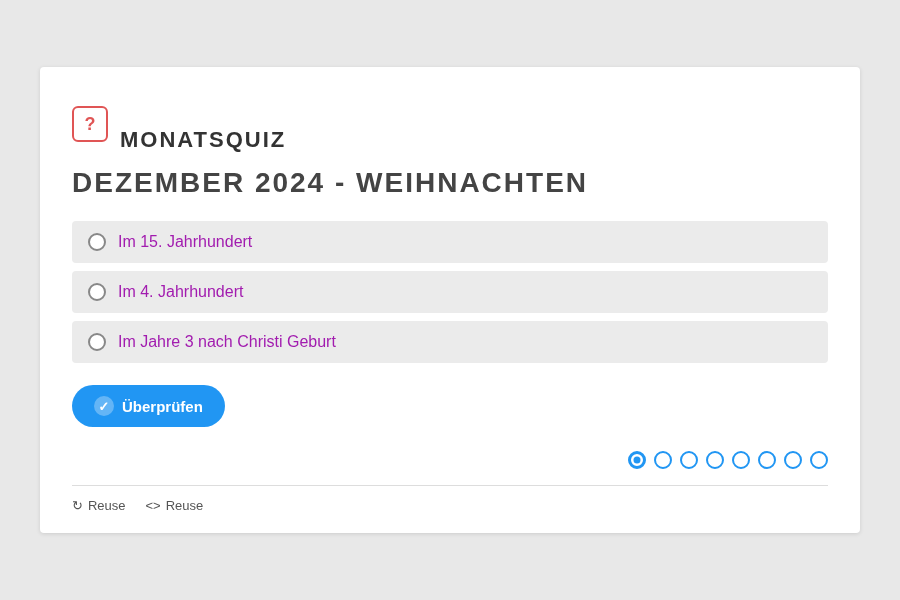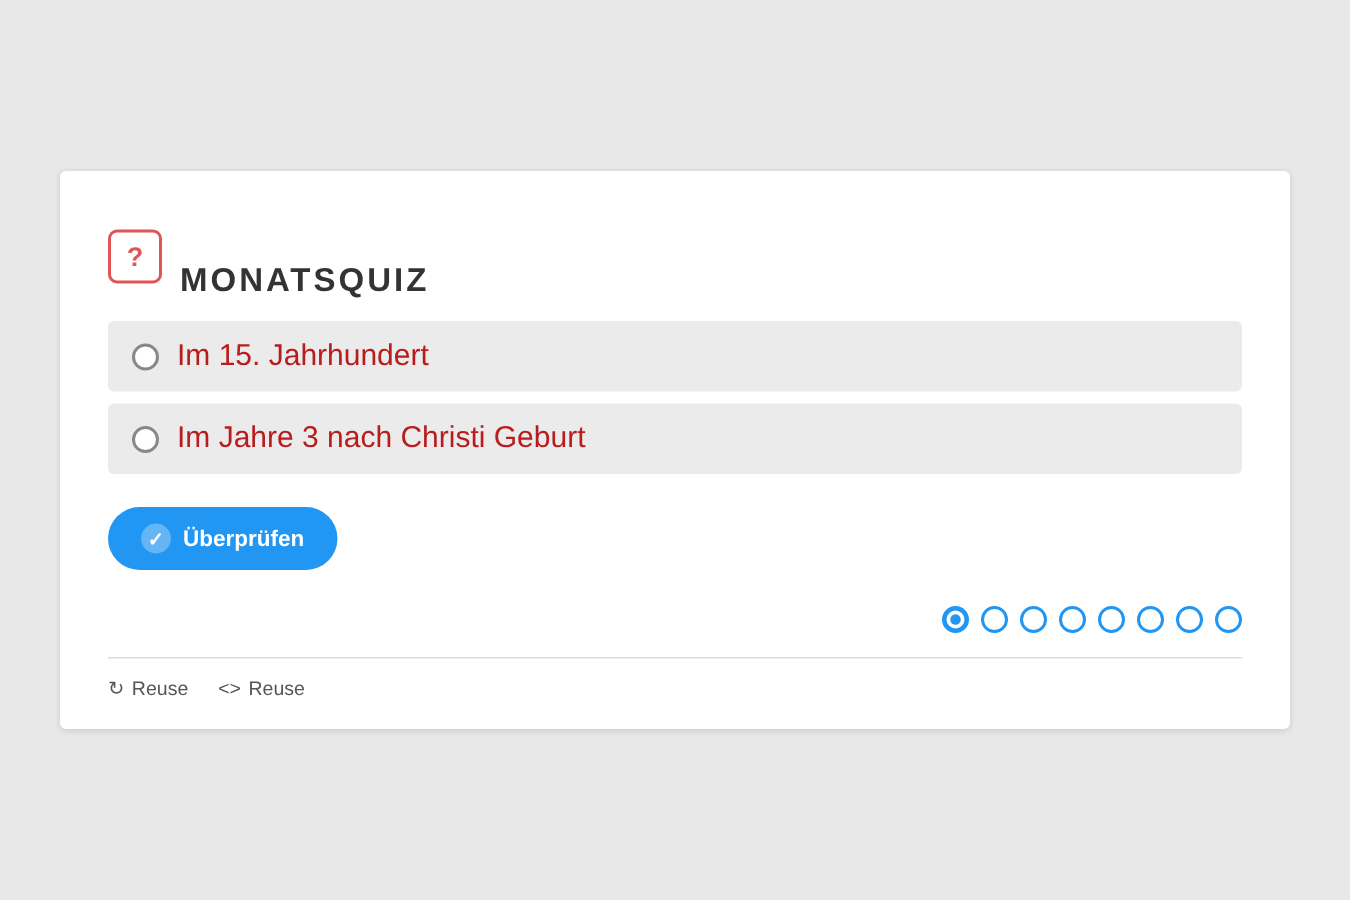--- a/index.html
+++ b/index.html
@@ -67,25 +67,24 @@
       display: flex;
       flex-direction: column;
       gap: 8px;
       margin-bottom: 22px;
     }
     .option-item {
       background: #ebebeb;
       border-radius: 4px;
       padding: 12px 16px;
       display: flex;
-      align-items: center;
       gap: 12px;
       cursor: pointer;
-      font-size: 20px;
-      color: #b91c1c;
+      font-size: 16px;
+      color: #a21caf;
       width: 100%;
     }
     .radio-circle {
       width: 18px;
       height: 18px;
       border-radius: 50%;
       border: 2px solid #888;
       flex-shrink: 0;
       background: #fff;
     }
@@ -168,26 +167,31 @@
 
 <div class="card">
 
   <div class="header">
     <div class="quiz-icon">
       <span>?</span>
     </div>
     <span class="quiz-title">MONATSQUIZ</span>
   </div>
 
+  <div class="subtitle">DEZEMBER 2024 - WEIHNACHTEN</div>
 
 
   <ul class="options-list">
     <li class="option-item">
       <div class="radio-circle"></div>
       <span>Im 15. Jahrhundert</span>
+    </li>
+    <li class="option-item">
+      <div class="radio-circle"></div>
+      <span>Im 4. Jahrhundert</span>
     </li>
     <li class="option-item">
       <div class="radio-circle"></div>
       <span>Im Jahre 3 nach Christi Geburt</span>
     </li>
   </ul>
 
   <button class="check-button">
     <div class="check-icon">✓</div>
     <span>Überprüfen</span>

